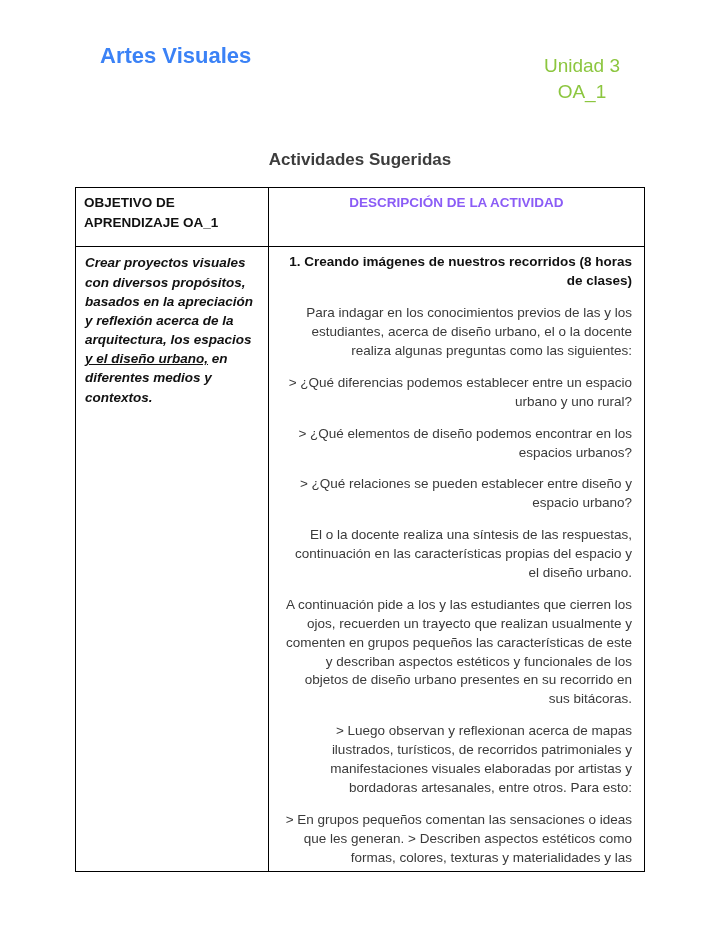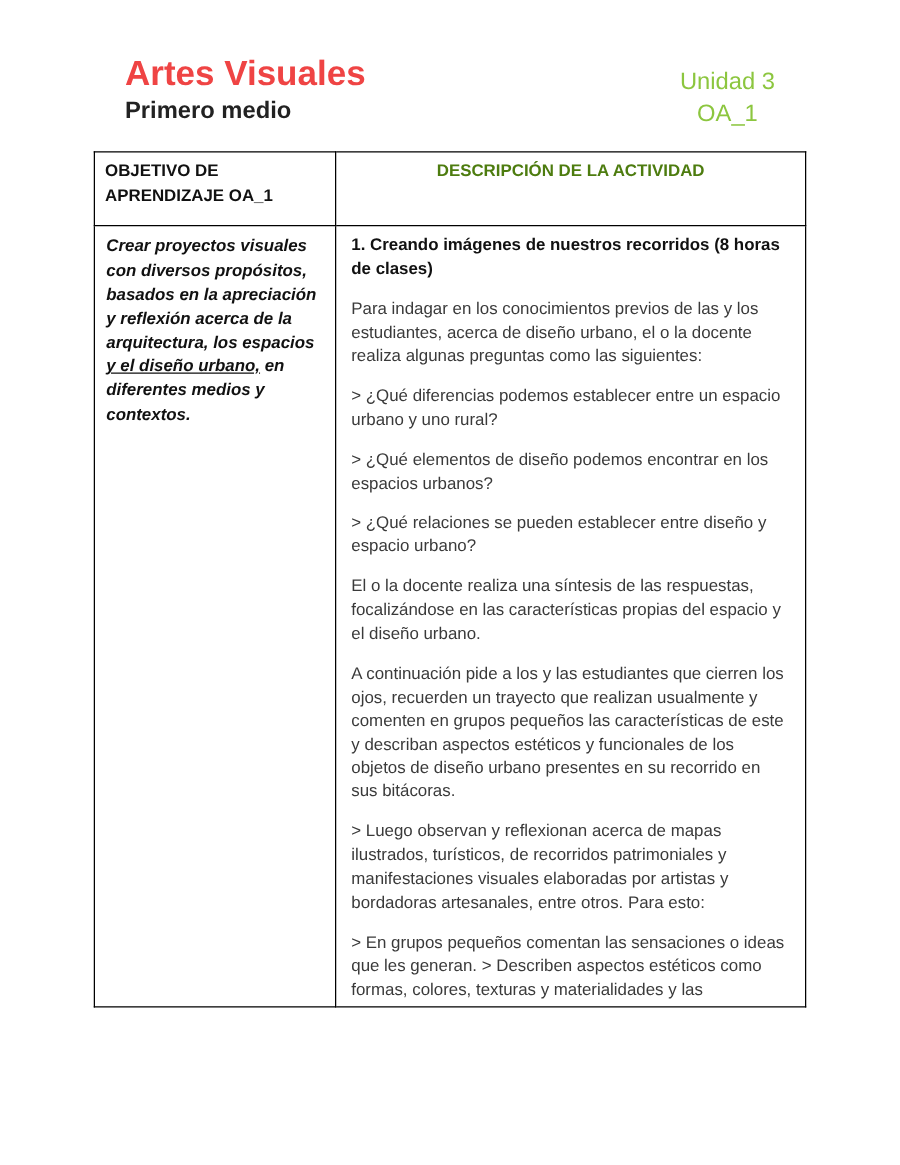--- a/index.html
+++ b/index.html
@@ -17,23 +17,23 @@
     box-sizing: border-box;
   }
   .doc-header {
     display: flex;
     justify-content: space-between;
     align-items: flex-start;
     padding: 44px 100px 0 100px;
   }
   .doc-title {
     margin: 0;
-    font-size: 28px;
+    font-size: 22px;
     font-weight: bold;
-    color: #ef4444;
+    color: #3b82f6;
     line-height: 1.1;
   }
   .doc-subtitle {
     margin: 3px 0 0 0;
     font-size: 19px;
     font-weight: bold;
     color: #222222;
     line-height: 1.2;
   }
   .header-right {
@@ -71,21 +71,21 @@
     font-size: 13.5px;
     font-weight: bold;
     color: #111111;
     padding: 5px 8px 14px 8px;
     line-height: 1.45;
   }
   th.activity-header {
     text-align: center;
     font-size: 13.5px;
     font-weight: bold;
-    color: #4d7c0f;
+    color: #8b5cf6;
     padding: 5px 8px;
     line-height: 1.45;
   }
   td.objective-cell {
     width: 193px;
     font-size: 13.5px;
     font-weight: bold;
     color: #111111;
     line-height: 1.42;
     padding: 6px 9px;
@@ -95,63 +95,64 @@
     text-decoration: underline;
   }
   td.activity-cell {
     font-size: 13.5px;
     color: #3a3a3a;
     line-height: 1.4;
     padding: 6px 12px 4px 12px;
   }
   td.activity-cell p {
     margin: 0 0 13px 0;
+    text-align: right;
   }
   td.activity-cell p.activity-heading {
     font-weight: bold;
     color: #111111;
   }
   td.activity-cell p:last-child {
     margin-bottom: 0;
   }
 </style>
 </head>
 <body>
 
 <div class="page">
 
   <div class="doc-header">
     <div class="header-left">
       <h1 class="doc-title">Artes Visuales</h1>
-      <h2 class="doc-subtitle">Primero medio</h2>
     </div>
     <div class="header-right">
       <div class="unit-label">Unidad 3</div>
       <div class="oa-label">OA_1</div>
     </div>
   </div>
 
+  <h3 class="section-title">Actividades Sugeridas</h3>
 
   <table class="activities-table">
     <thead>
       <tr>
         <th class="objective-header">OBJETIVO DE APRENDIZAJE OA_1</th>
         <th class="activity-header">DESCRIPCIÓN DE LA ACTIVIDAD</th>
       </tr>
     </thead>
     <tbody>
       <tr>
         <td class="objective-cell"><span>Crear proyectos visuales con diversos propósitos, basados en la apreciación y reflexión acerca de la arquitectura, los espacios </span><span class="underline">y el diseño urbano,</span><span> en diferentes medios y contextos.</span></td>
         <td class="activity-cell">
           <p class="activity-heading">1. Creando imágenes de nuestros recorridos (8 horas de clases)</p>
           <p>Para indagar en los conocimientos previos de las y los estudiantes, acerca de diseño urbano, el o la docente realiza algunas preguntas como las siguientes:</p>
           <p>&gt; ¿Qué diferencias podemos establecer entre un espacio urbano y uno rural?</p>
           <p>&gt; ¿Qué elementos de diseño podemos encontrar en los espacios urbanos?</p>
           <p>&gt; ¿Qué relaciones se pueden establecer entre diseño y espacio urbano?</p>
-          <p>El o la docente realiza una síntesis de las respuestas, focalizándose en las características propias del espacio y el diseño urbano.</p>
+          <p>El o la docente realiza una síntesis de las respuestas, continuación en las características propias del espacio y el diseño urbano.</p>
           <p>A continuación pide a los y las estudiantes que cierren los ojos, recuerden un trayecto que realizan usualmente y comenten en grupos pequeños las características de este y describan aspectos estéticos y funcionales de los objetos de diseño urbano presentes en su recorrido en sus bitácoras.</p>
           <p>&gt; Luego observan y reflexionan acerca de mapas ilustrados, turísticos, de recorridos patrimoniales y manifestaciones visuales elaboradas por artistas y bordadoras artesanales, entre otros. Para esto:</p>
           <p>&gt; En grupos pequeños comentan las sensaciones o ideas que les generan. &gt; Describen aspectos estéticos como formas, colores, texturas y materialidades y las</p>
         </td>
       </tr>
     </tbody>
   </table>
 
 </div>
 

